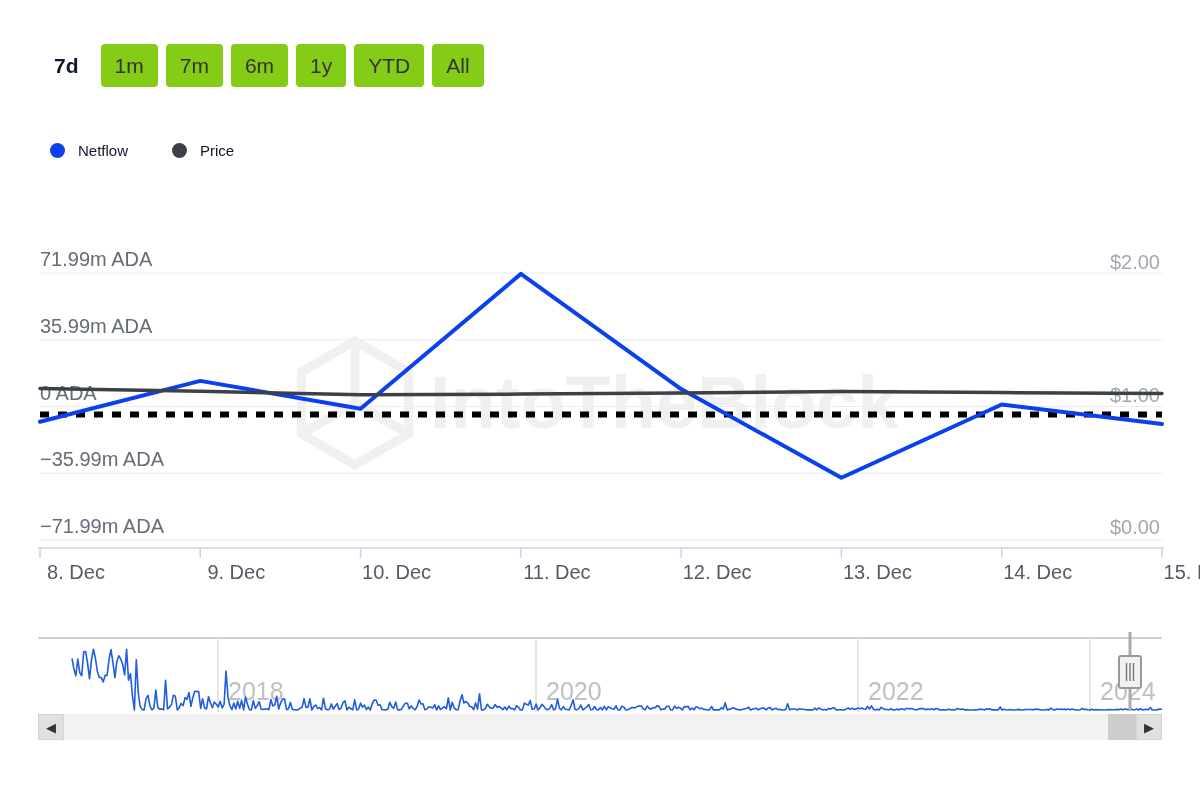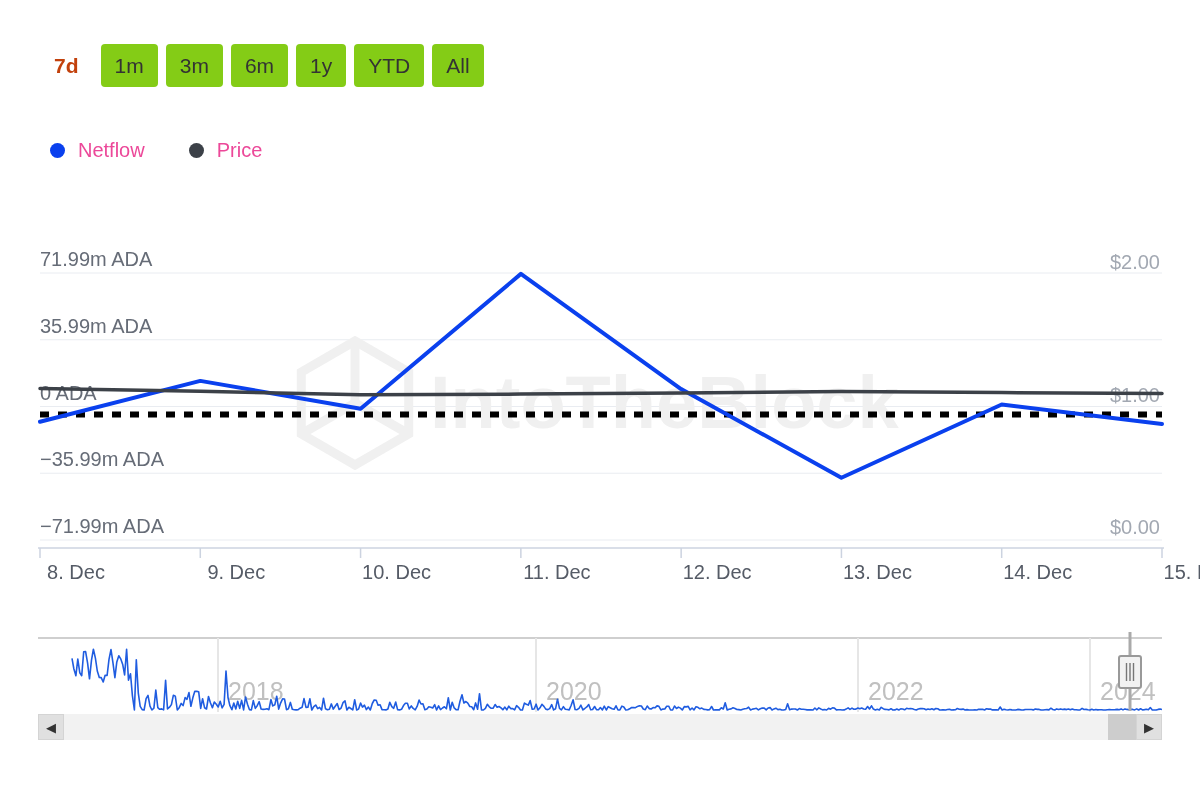--- a/index.html
+++ b/index.html
@@ -32,21 +32,21 @@
     color: #333333;
     font-family: "Liberation Sans", sans-serif;
     font-size: 21px;
     line-height: 1;
     padding: 11px 14px;
     cursor: pointer;
     white-space: nowrap;
   }
   .range-btn.selected {
     background: transparent;
-    color: #c2410c;
+    color: #0f172a;
     font-weight: bold;
   }
 
   
   #legend {
     position: absolute;
     left: 50px; top: 132px;
     display: flex;
     align-items: center;
     gap: 44px;
@@ -57,22 +57,22 @@
     align-items: center;
     gap: 13px;
     cursor: pointer;
   }
   .legend-dot {
     width: 15px; height: 15px;
     border-radius: 50%;
     display: block;
   }
   .legend-label {
-    font-size: 20px;
-    color: #ec4899;
+    font-size: 15px;
+    color: #0f172a;
     font-family: "Liberation Sans", sans-serif;
     line-height: 1;
   }
 
   
   #chart-area {
     position: absolute;
     left: 0; top: 0;
     width: 1200px; height: 800px;
     pointer-events: none;
@@ -150,21 +150,21 @@
   .arrow-glyph { font-size: 13px; color: #333; line-height: 1; }
 </style>
 </head>
 <body>
 
 <div id="app">
 
   <div id="range-selector">
       <button class="range-btn selected">7d</button>
       <button class="range-btn">1m</button>
-      <button class="range-btn">3m</button>
+      <button class="range-btn">7m</button>
       <button class="range-btn">6m</button>
       <button class="range-btn">1y</button>
       <button class="range-btn">YTD</button>
       <button class="range-btn">All</button>
     </div>
 
   <div id="legend">
       <div class="legend-item">
         <span class="legend-dot" style="background: rgb(10, 64, 238);"></span>
         <span class="legend-label">Netflow</span>

